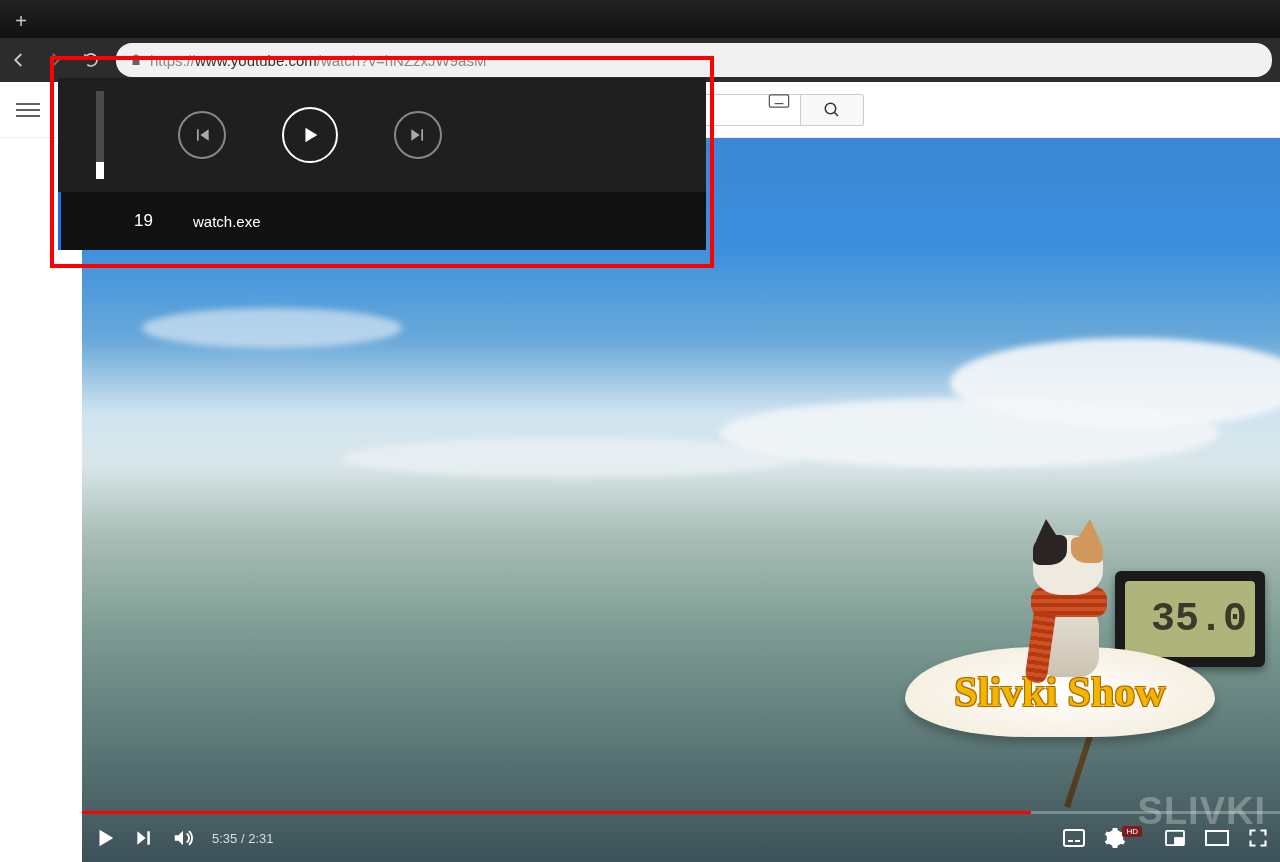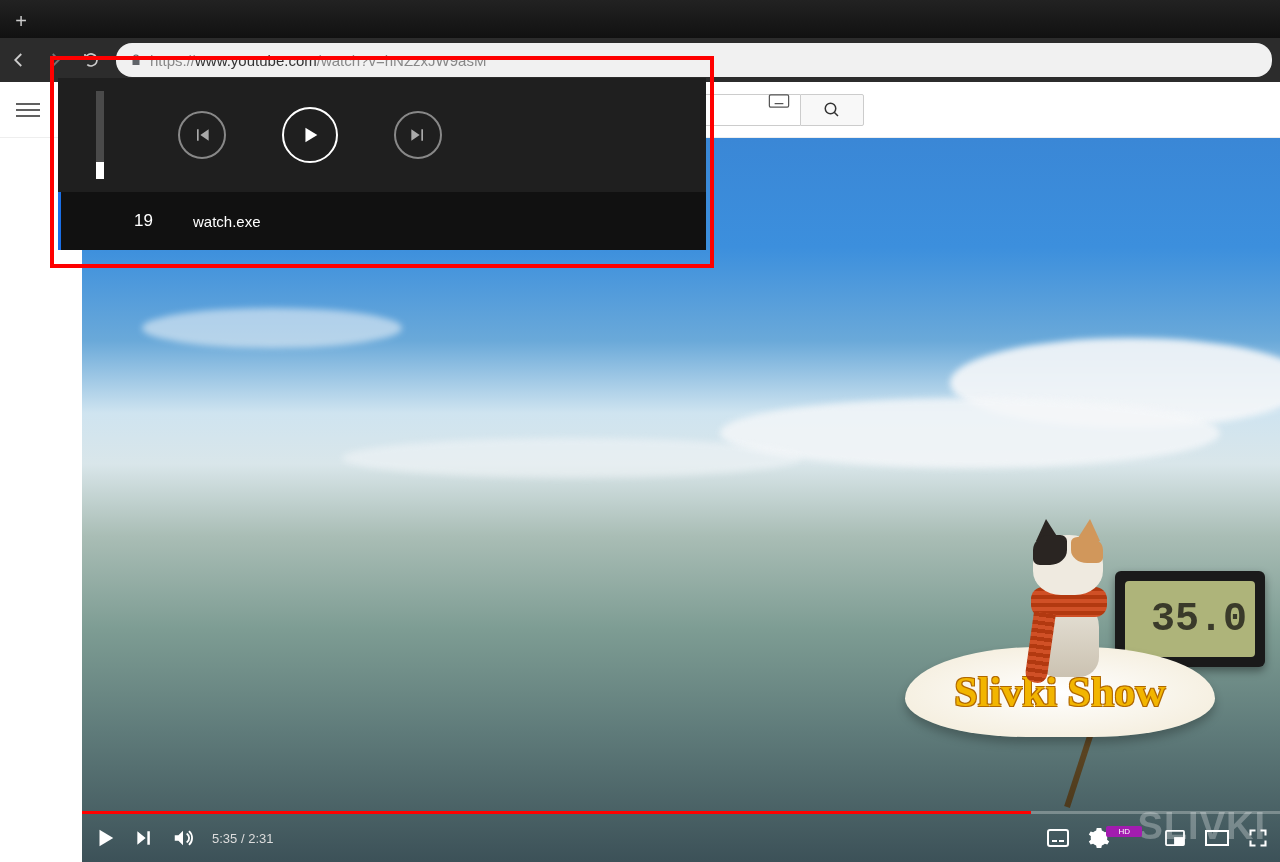--- a/index.html
+++ b/index.html
@@ -61,30 +61,30 @@
   .cat .scarf::after{content:"";position:absolute;left:-2px;top:26px;width:22px;height:70px;background:repeating-linear-gradient(#b23910 0 4px,#d05026 4px 8px);border-radius:0 0 10px 10px;transform:rotate(8deg);}
   .cat .head{position:absolute;bottom:82px;left:18px;width:70px;height:60px;background:#efeae0;border-radius:48% 48% 40% 40%;}
   .cat .head::before{content:"";position:absolute;left:3px;top:-16px;width:0;height:0;border-bottom:22px solid #2a2522;border-left:10px solid transparent;border-right:14px solid transparent;}
   .cat .head::after{content:"";position:absolute;right:3px;top:-16px;width:0;height:0;border-bottom:22px solid #d1975b;border-left:14px solid transparent;border-right:10px solid transparent;}
   .cat .patch{position:absolute;left:0;top:0;width:34px;height:30px;background:#2a2522;border-radius:50% 20% 50% 20%;}
   .cat .patch2{position:absolute;right:0;top:2px;width:32px;height:26px;background:#d1975b;border-radius:20% 50% 20% 50%;}
   .lcd{position:absolute;right:-10px;bottom:120px;width:150px;height:96px;background:#1a1a1a;border-radius:6px;padding:10px;box-shadow:0 4px 8px rgba(0,0,0,.4);}
   .lcd .screen{width:100%;height:100%;background:#aeb47a;border-radius:4px;display:flex;align-items:center;justify-content:flex-end;padding-right:8px;font-family:'Courier New',monospace;font-size:40px;font-weight:bold;color:#3a3a2a;}
 
   
-  .watermark{position:absolute;right:14px;bottom:14px;color:rgba(255,255,255,.28);font-size:38px;font-weight:bold;letter-spacing:1px;}
+  .watermark{position:absolute;right:14px;bottom:29px;color:rgba(255,255,255,.28);font-size:38px;font-weight:bold;letter-spacing:1px;}
 
   
   .progress{position:absolute;left:0;right:0;bottom:48px;height:3px;background:rgba(255,255,255,.28);}
   .progress .fill{height:100%;background:#ff0000;width:79.2%;}
   .controls{position:absolute;left:0;right:0;bottom:0;height:48px;display:flex;align-items:center;padding:0 12px;color:#fff;gap:18px;}
   .controls .spacer{flex:1;}
   .ctl{cursor:pointer;display:flex;align-items:center;justify-content:center;}
   .time{font-size:13px;color:#ddd;}
-  .hd-badge{font-size:8px;background:#a21caf;color:#fff;padding:1px 12px;border-radius:2px;position:relative;top:-7px;left:-4px;}
+  .hd-badge{font-size:8px;background:#7f1d1d;color:#fff;padding:1px 4px;border-radius:2px;position:relative;top:-7px;left:-4px;}
 
   
   .overlay-highlight{position:absolute;left:50px;top:56px;width:664px;height:212px;border:4px solid #ff0000;z-index:50;pointer-events:none;}
   .media-overlay{position:absolute;left:58px;top:78px;width:648px;z-index:40;color:#fff;font-size:14px;}
   .media-top{height:114px;background:#1f1f1f;display:flex;align-items:center;}
   .vol-col{width:84px;height:100%;display:flex;flex-direction:column;align-items:center;justify-content:center;gap:4px;}
   .vol-track{width:8px;height:88px;background:#4a4a4a;position:relative;border-radius:0;}
   .vol-fill{position:absolute;bottom:0;left:0;width:100%;background:#fff;}
   .media-btns{flex:1;display:flex;align-items:center;gap:56px;padding-left:36px;}
   .mbtn{width:48px;height:48px;border:2px solid #888;border-radius:50%;display:flex;align-items:center;justify-content:center;cursor:pointer;}

